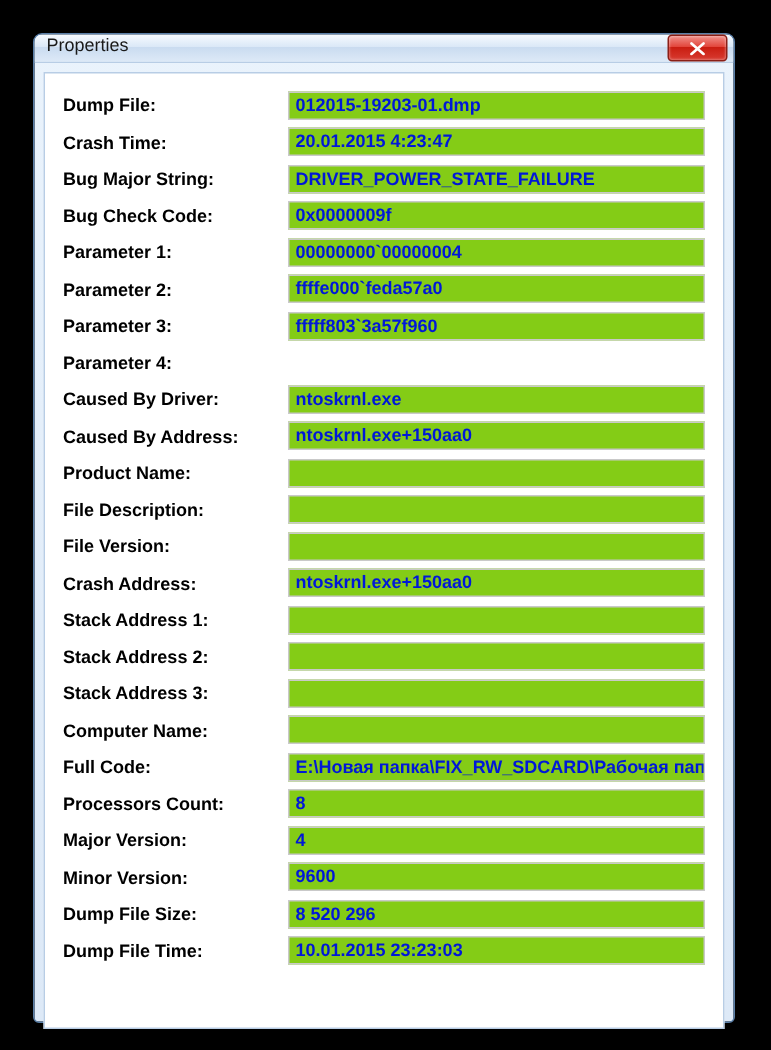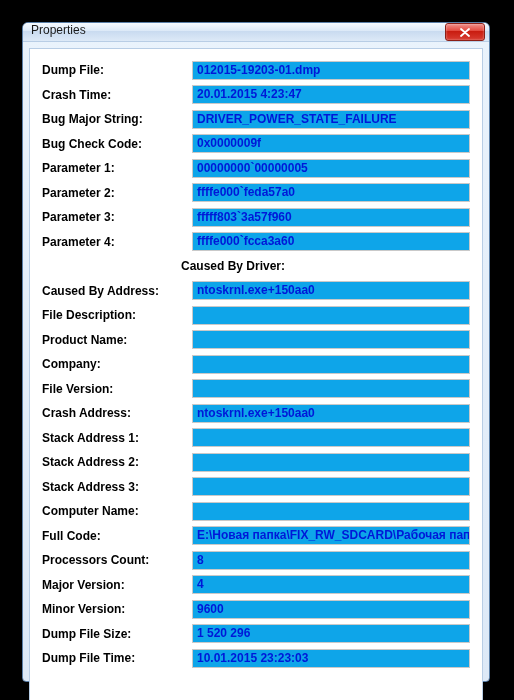--- a/index.html
+++ b/index.html
@@ -65,35 +65,34 @@
   .fields {
     flex: 1;
     display: flex;
     flex-direction: column;
     gap: 2.5px;
   }
   .row {
     display: flex;
     align-items: center;
     height: 22px;
-    justify-content: center;
   }
   .lbl {
     width: 150px;
     font-weight: bold;
     font-size: 12px;
     color: #000;
     white-space: nowrap;
   }
   .val {
     flex: 1;
     height: 19px;
     line-height: 17px;
     border: 1px solid #c9c9c9;
-    background: #0ea5e9;
+    background: #84cc16;
     color: #0018d8;
     font-weight: bold;
     font-size: 12px;
     padding: 0 4px;
     white-space: nowrap;
     overflow: hidden;
   }
   .btnbar {
     height: 32px;
     display: flex;
@@ -127,51 +126,47 @@
         <div class="row">
           <div class="lbl">Bug Major String:</div>
           <div class="val">DRIVER_POWER_STATE_FAILURE</div>
         </div>
         <div class="row">
           <div class="lbl">Bug Check Code:</div>
           <div class="val">0x0000009f</div>
         </div>
         <div class="row">
           <div class="lbl">Parameter 1:</div>
-          <div class="val">00000000`00000005</div>
+          <div class="val">00000000`00000004</div>
         </div>
         <div class="row">
           <div class="lbl">Parameter 2:</div>
           <div class="val">ffffe000`feda57a0</div>
         </div>
         <div class="row">
           <div class="lbl">Parameter 3:</div>
           <div class="val">fffff803`3a57f960</div>
         </div>
         <div class="row">
           <div class="lbl">Parameter 4:</div>
-          <div class="val">ffffe000`fcca3a60</div>
         </div>
         <div class="row">
           <div class="lbl">Caused By Driver:</div>
+          <div class="val">ntoskrnl.exe</div>
         </div>
         <div class="row">
           <div class="lbl">Caused By Address:</div>
           <div class="val">ntoskrnl.exe+150aa0</div>
         </div>
         <div class="row">
+          <div class="lbl">Product Name:</div>
+          <div class="val"></div>
+        </div>
+        <div class="row">
           <div class="lbl">File Description:</div>
-          <div class="val"></div>
-        </div>
-        <div class="row">
-          <div class="lbl">Product Name:</div>
-          <div class="val"></div>
-        </div>
-        <div class="row">
-          <div class="lbl">Company:</div>
           <div class="val"></div>
         </div>
         <div class="row">
           <div class="lbl">File Version:</div>
           <div class="val"></div>
         </div>
         <div class="row">
           <div class="lbl">Crash Address:</div>
           <div class="val">ntoskrnl.exe+150aa0</div>
         </div>
@@ -202,21 +197,21 @@
         <div class="row">
           <div class="lbl">Major Version:</div>
           <div class="val">4</div>
         </div>
         <div class="row">
           <div class="lbl">Minor Version:</div>
           <div class="val">9600</div>
         </div>
         <div class="row">
           <div class="lbl">Dump File Size:</div>
-          <div class="val">1  520  296</div>
+          <div class="val">8  520  296</div>
         </div>
         <div class="row">
           <div class="lbl">Dump File Time:</div>
           <div class="val">10.01.2015 23:23:03</div>
         </div>
       </div>
     <div class="btnbar">
       
     </div>
   </div>

